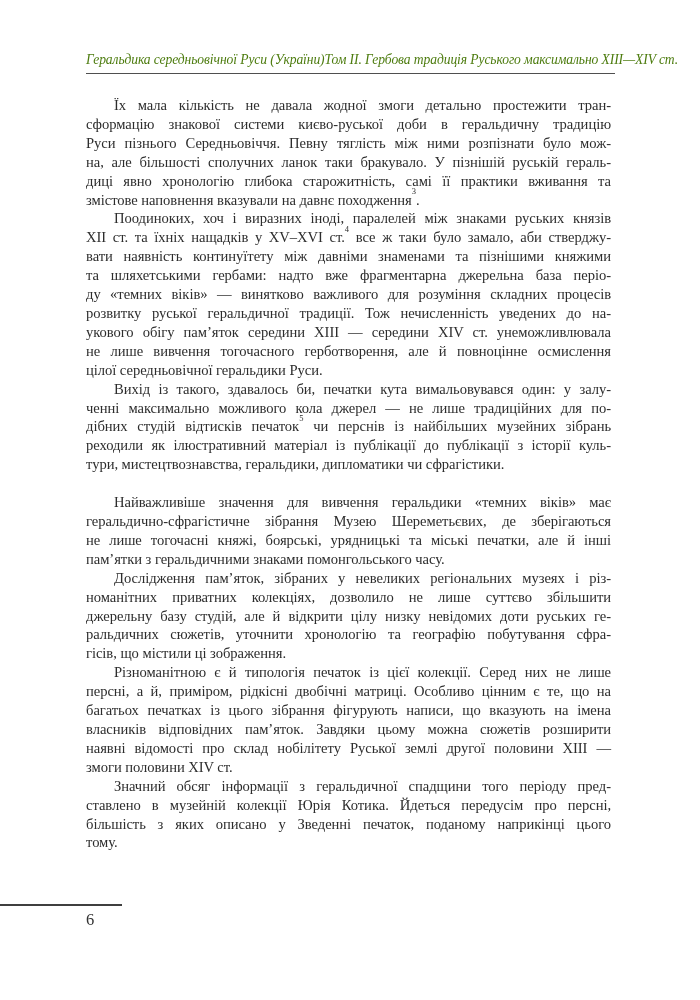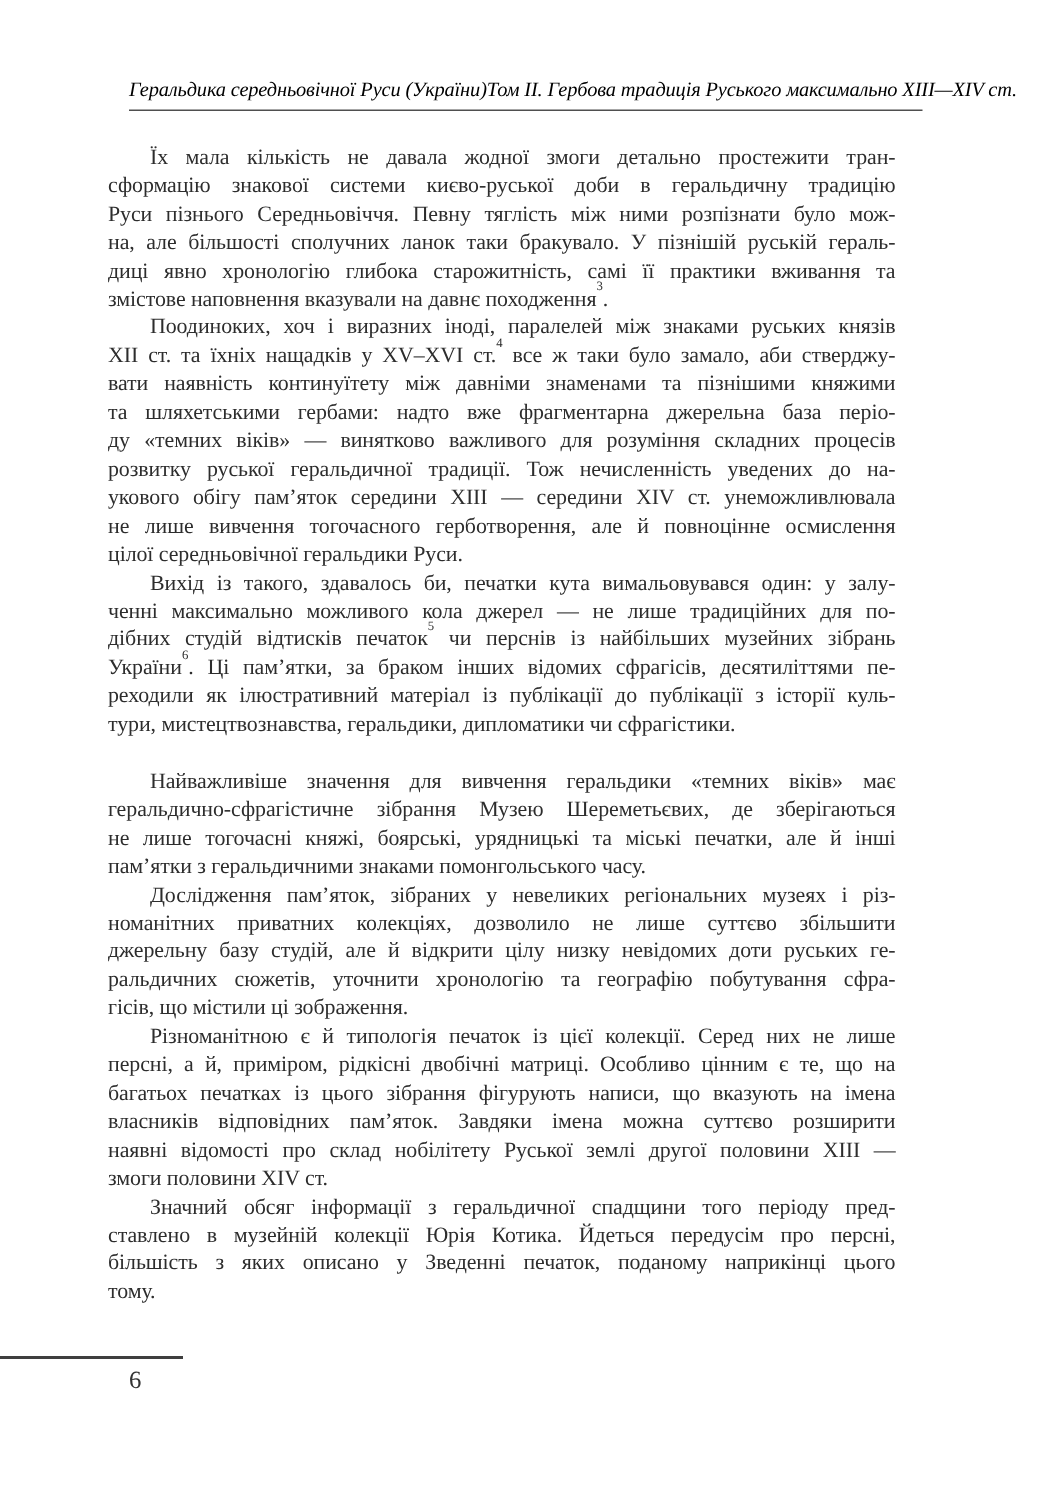--- a/index.html
+++ b/index.html
@@ -11,28 +11,28 @@
     font-family: "Liberation Serif", "DejaVu Serif", serif;
     overflow: hidden;
   }
   .running-header {
     position: absolute;
     left: 86px; top: 52px; width: 529px;
     display: flex; justify-content: space-between; align-items: flex-end;
     font-style: italic;
     font-size: 13.6px;
     letter-spacing: -0.1px;
-    color: #000000;
+    color: #4d7c0f;
     border-bottom: 1.5px solid #4f4f4f;
     padding-bottom: 5px;
     white-space: nowrap;
   }
   .body-text {
     position: absolute;
-    left: 72px; top: 96px; width: 525px;
+    left: 86px; top: 96px; width: 525px;
     font-size: 14.6px;
     line-height: 18.9px;
     letter-spacing: -0.05px;
   }
   .paragraph { margin: 0; }
   .paragraph.spaced { margin-top: 19px; }
   .line { text-align: justify; text-align-last: justify; }
   .line.first { padding-left: 28px; }
   .line.last { text-align-last: left; }
   sup {
@@ -81,42 +81,41 @@
         <div class="line">ду «темних віків» — винятково важливого для розуміння складних процесів</div>
         <div class="line">розвитку руської геральдичної традиції. Тож нечисленність уведених до на-</div>
         <div class="line">укового обігу пам’яток середини XIII — середини XIV ст. унеможливлювала</div>
         <div class="line">не лише вивчення тогочасного герботворення, але й повноцінне осмислення</div>
         <div class="line last">цілої середньовічної геральдики Руси.</div>
       </div>
       <div class="paragraph">
         <div class="line first">Вихід із такого, здавалось би, печатки кута вимальовувався один: у залу-</div>
         <div class="line">ченні максимально можливого кола джерел — не лише традиційних для по-</div>
         <div class="line">дібних студій відтисків печаток<sup>5</sup> чи перснів із найбільших музейних зібрань</div>
-        <div class="line">України<sup>6</sup>. Ці пам’ятки, за браком інших відомих сфрагісів, десятиліттями пе-</div>
         <div class="line">реходили як ілюстративний матеріал із публікації до публікації з історії куль-</div>
         <div class="line last">тури, мистецтвознавства, геральдики, дипломатики чи сфрагістики.</div>
       </div>
       <div class="paragraph spaced">
         <div class="line first">Найважливіше значення для вивчення геральдики «темних віків» має</div>
         <div class="line">геральдично-сфрагістичне зібрання Музею Шереметьєвих, де зберігаються</div>
         <div class="line">не лише тогочасні княжі, боярські, урядницькі та міські печатки, але й інші</div>
         <div class="line last">пам’ятки з геральдичними знаками помонгольського часу.</div>
       </div>
       <div class="paragraph">
         <div class="line first">Дослідження пам’яток, зібраних у невеликих регіональних музеях і різ-</div>
         <div class="line">номанітних приватних колекціях, дозволило не лише суттєво збільшити</div>
         <div class="line">джерельну базу студій, але й відкрити цілу низку невідомих доти руських ге-</div>
         <div class="line">ральдичних сюжетів, уточнити хронологію та географію побутування сфра-</div>
         <div class="line last">гісів, що містили ці зображення.</div>
       </div>
       <div class="paragraph">
         <div class="line first">Різноманітною є й типологія печаток із цієї колекції. Серед них не лише</div>
         <div class="line">персні, а й, приміром, рідкісні двобічні матриці. Особливо цінним є те, що на</div>
         <div class="line">багатьох печатках із цього зібрання фігурують написи, що вказують на імена</div>
-        <div class="line">власників відповідних пам’яток. Завдяки імена можна суттєво розширити</div>
+        <div class="line">власників відповідних пам’яток. Завдяки цьому можна сюжетів розширити</div>
         <div class="line">наявні відомості про склад нобілітету Руської землі другої половини XIII —</div>
         <div class="line last">змоги половини XIV ст.</div>
       </div>
       <div class="paragraph">
         <div class="line first">Значний обсяг інформації з геральдичної спадщини того періоду пред-</div>
         <div class="line">ставлено в музейній колекції Юрія Котика. Йдеться передусім про персні,</div>
         <div class="line">більшість з яких описано у Зведенні печаток, поданому наприкінці цього</div>
         <div class="line last">тому.</div>
       </div>
     </div>

